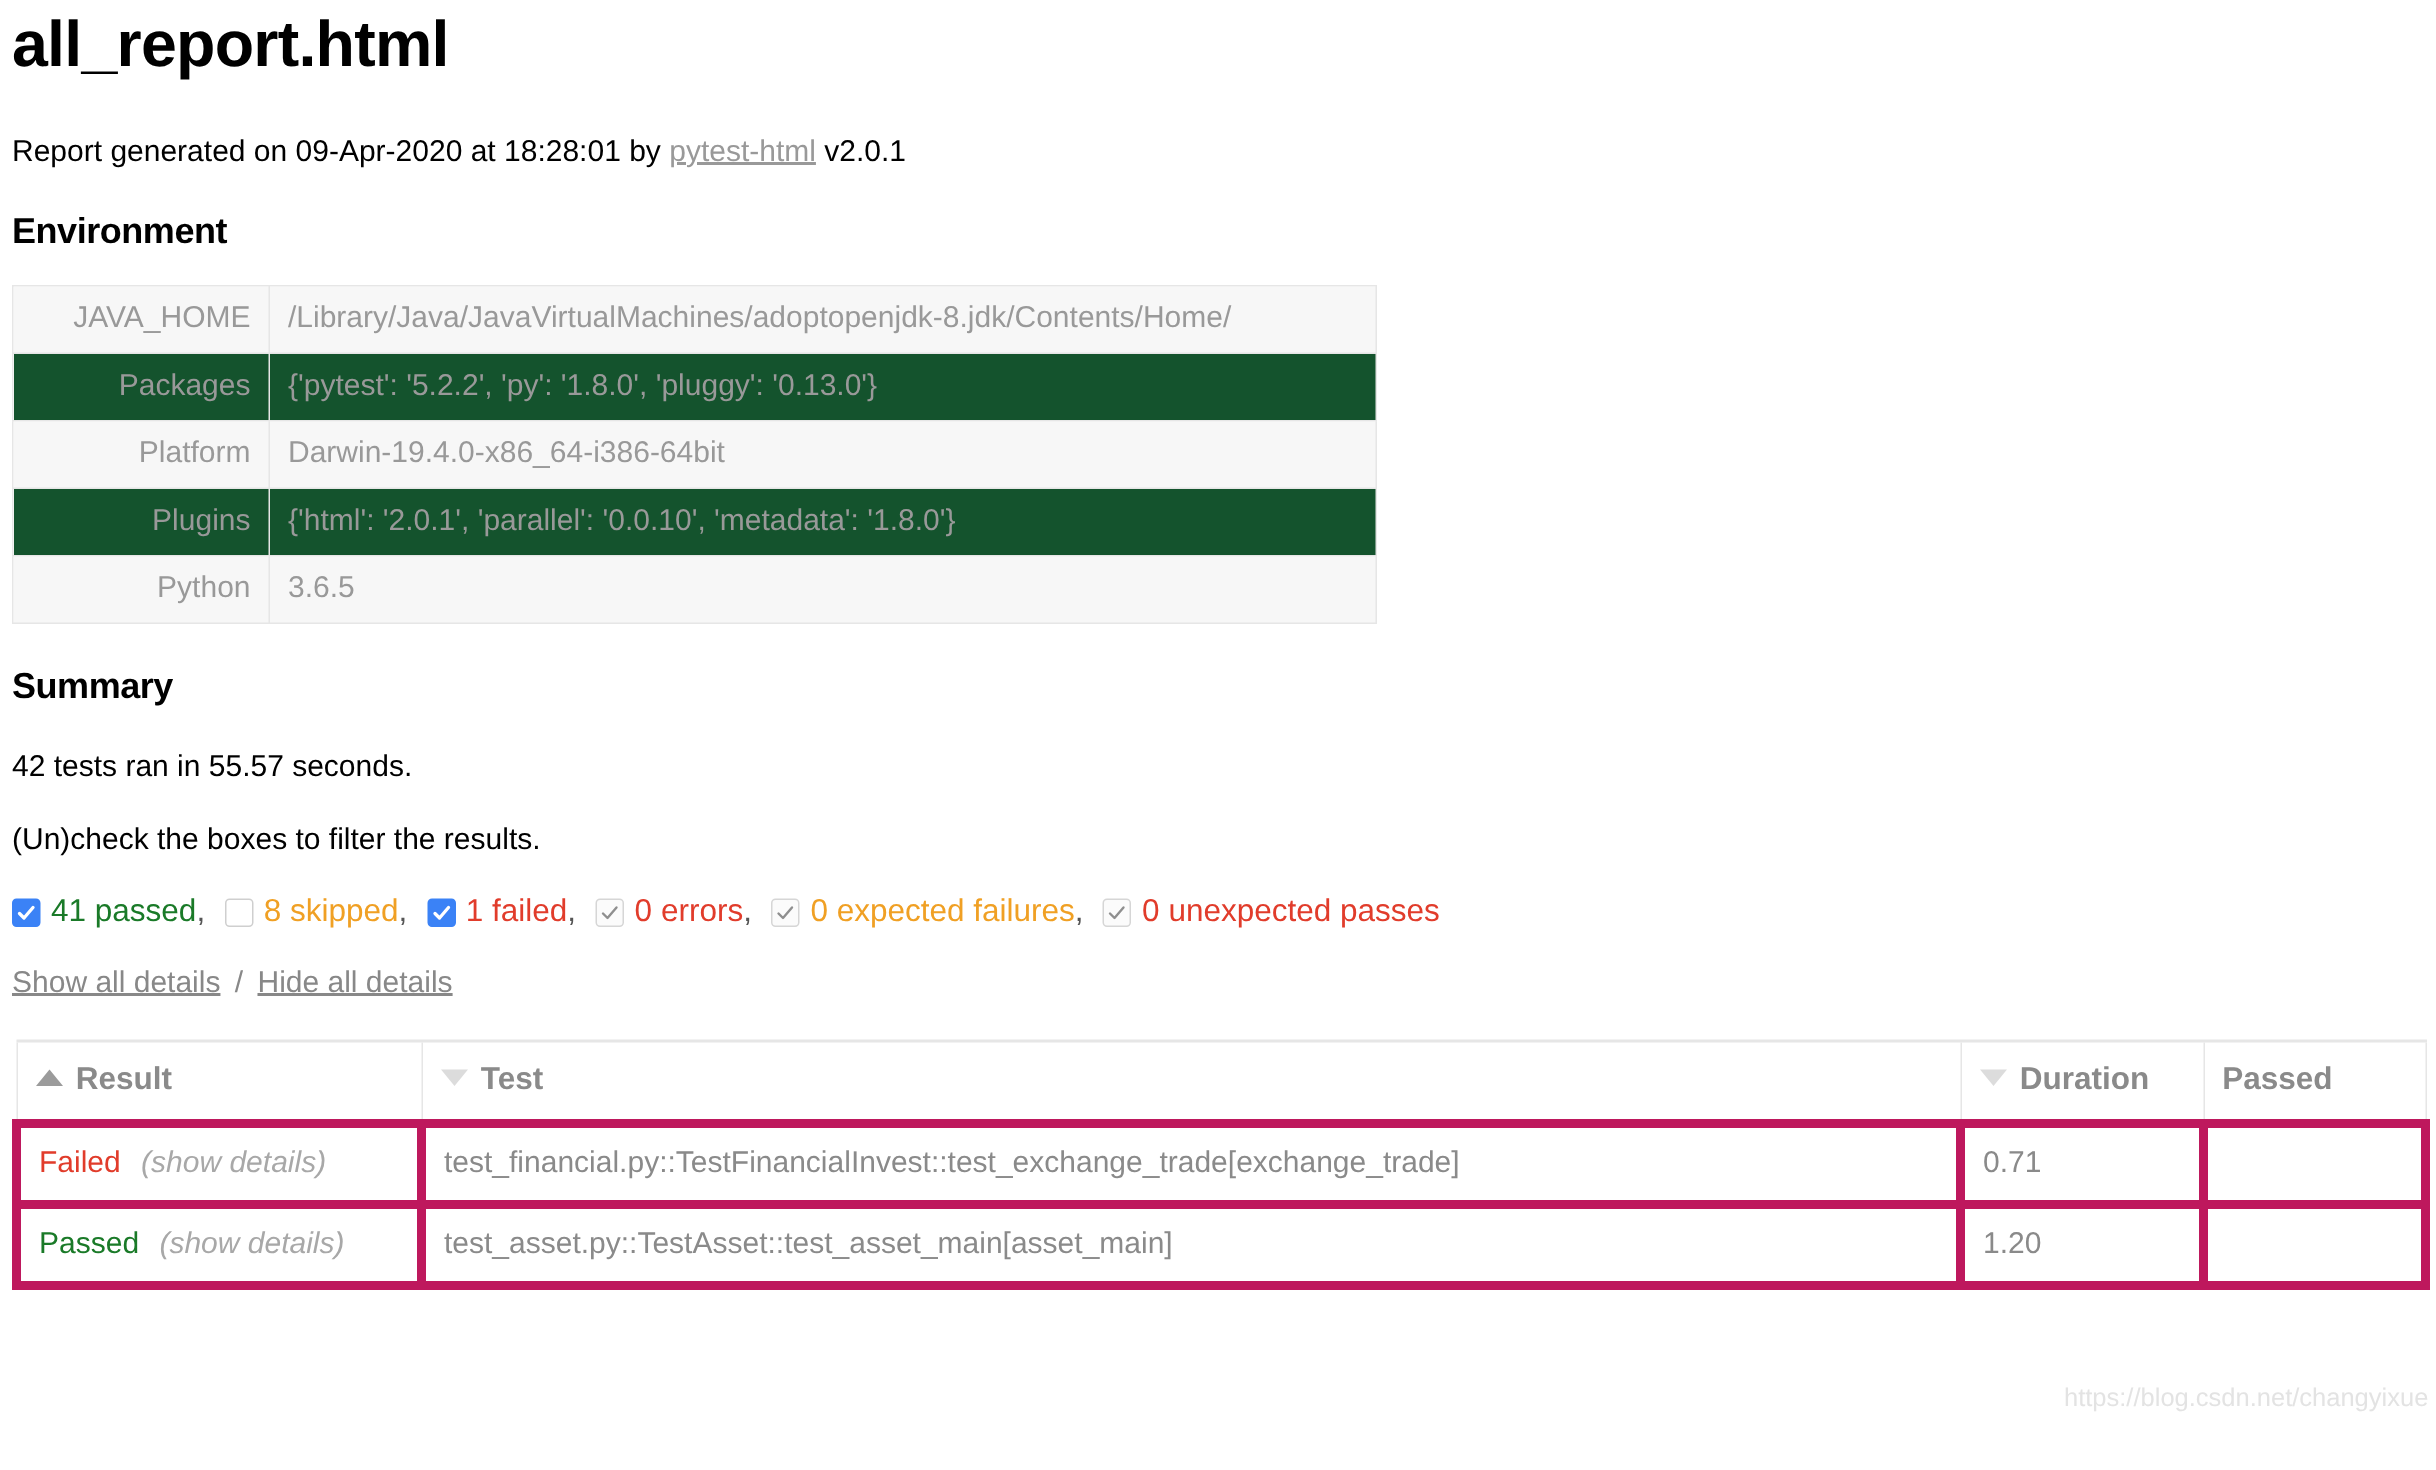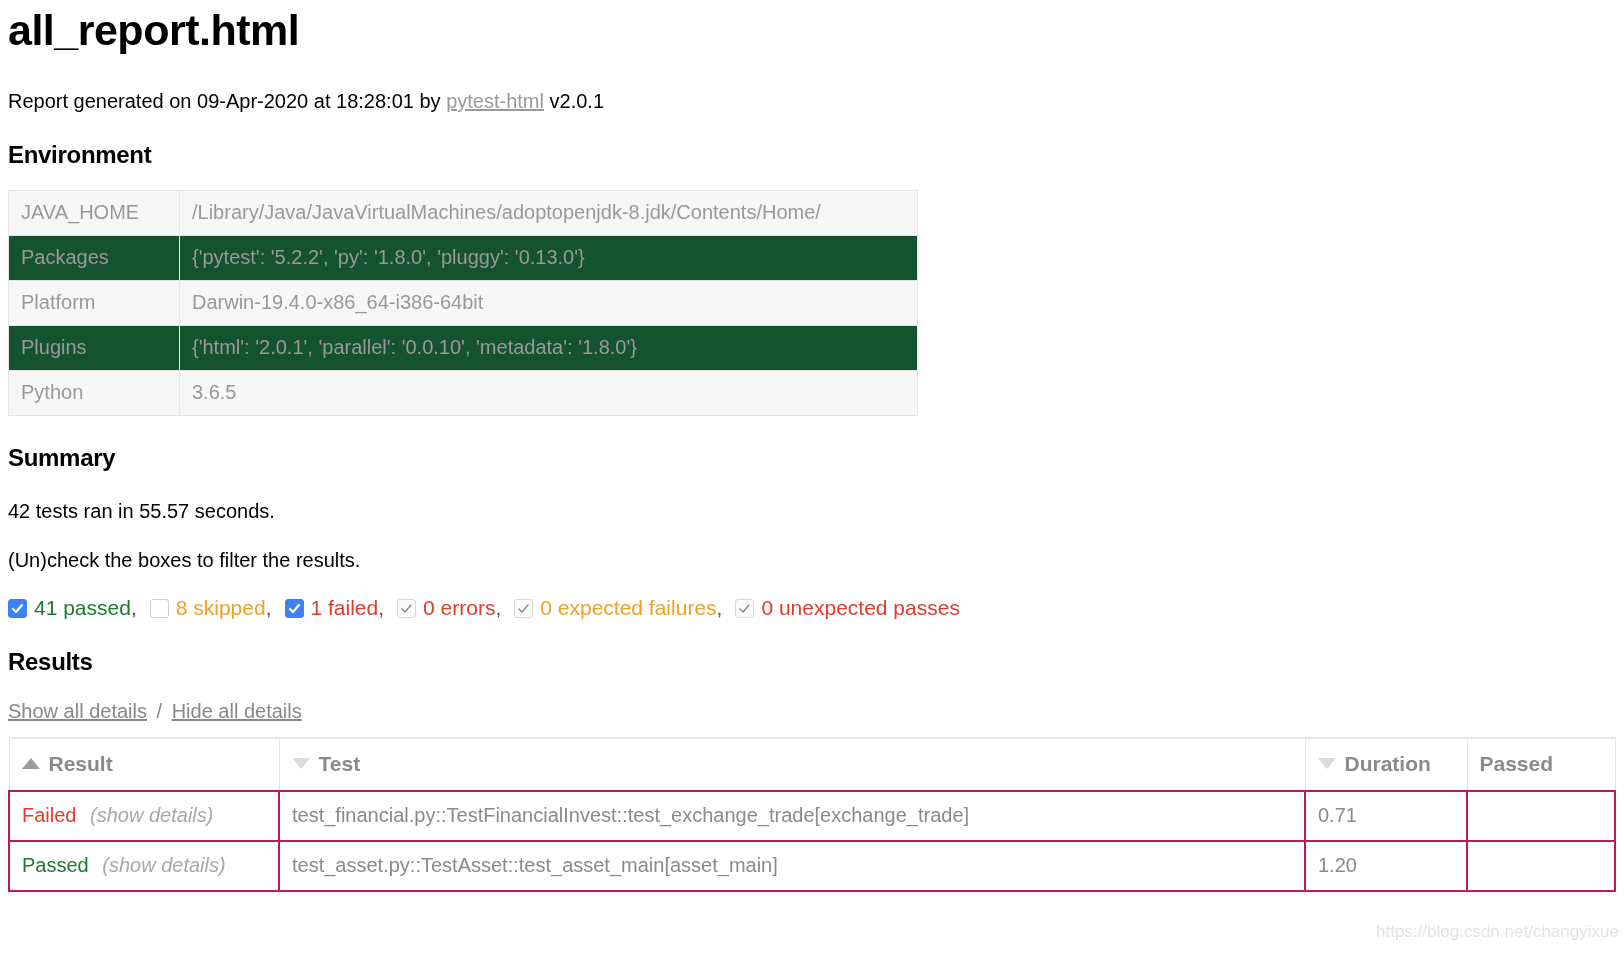--- a/index.html
+++ b/index.html
@@ -52,20 +52,21 @@
     border: 1px solid #e6e6e6;
     font-size: 20px;
     color: #999999;
     padding: 10px 12px 11px 12px;
     vertical-align: middle;
     white-space: nowrap;
     overflow: hidden;
   }
   table.environment td.key {
     width: 146px;
+    text-align: right;
   }
   table.environment tr.odd td {
     background: #f7f7f7;
   }
   table.environment tr.even td {
     background: #14532d;
   }
   
   p.summary-line {
     font-size: 20px;
@@ -131,37 +132,37 @@
     color: #888888;
     text-decoration: underline;
   }
   .detail-links .sep {
     color: #888888;
     text-decoration: none;
     margin: 0 4px;
   }
   table.results {
     border-collapse: collapse;
-    margin-top: 14px;
+    margin-top: 26px;
     width: 1608px;
     table-layout: fixed;
   }
   table.results th {
     border: 1px solid #e6e6e6;
     border-top: 2px solid #e6e6e6;
     background: #ffffff;
     color: #8a8a8a;
     font-size: 21px;
     font-weight: bold;
     text-align: left;
     padding: 13px 12px 14px 12px;
     vertical-align: middle;
   }
   table.results td {
-    border: 2px solid #be185d;
+    border: 6px solid #be185d;
     font-size: 20px;
     padding: 12px 12px 13px 12px;
     vertical-align: middle;
     color: #8a8a8a;
     white-space: nowrap;
     overflow: hidden;
   }
   col.c-result { width: 270px; }
   col.c-test   { width: 1026px; }
   col.c-dur    { width: 162px; }
@@ -302,21 +303,20 @@
       <span class="cbox disabled">
         <svg width="15" height="15" viewBox="0 0 15 15" aria-hidden="true">
             <path d="M3 8 L6 11 L12 4" fill="none" stroke-width="1.6" stroke-linecap="round" stroke-linejoin="round"></path>
           </svg>
       </span>
       <span class="filter-label" style="color:#e13c2b">0 unexpected passes</span>
     </span>
 
   </div>
 
-  <h2 class="section">Results</h2>
 
   <div class="detail-links">
     <a href="#">Show all details</a>
     <span class="sep">/</span>
     <a href="#">Hide all details</a>
   </div>
 
   <table class="results">
     <colgroup>
       <col class="c-result">

